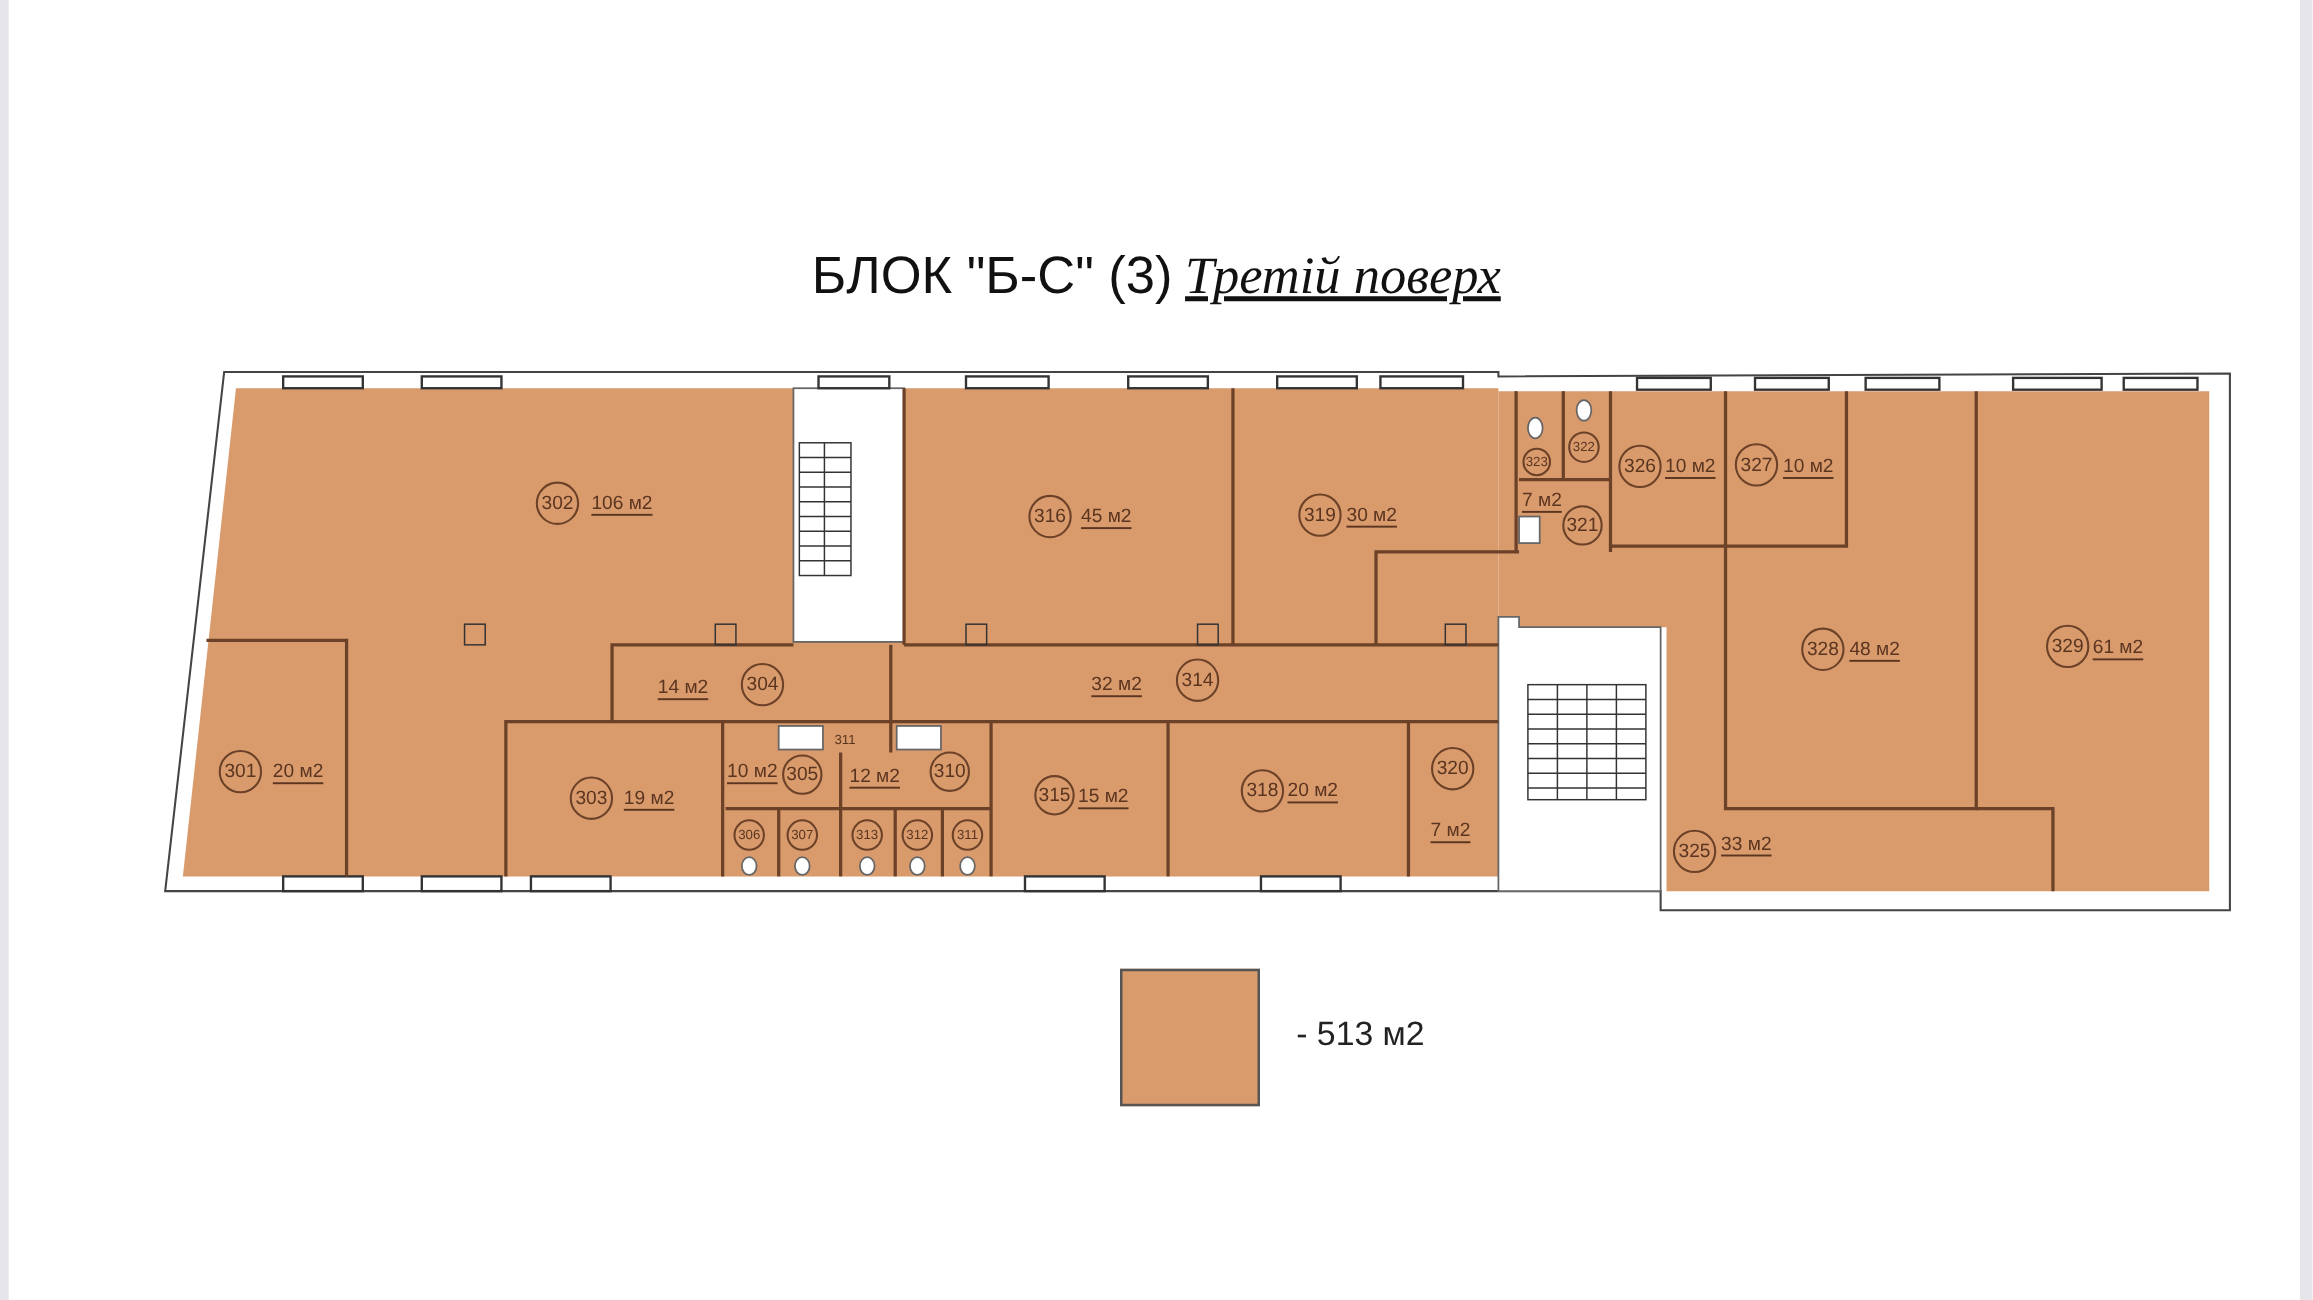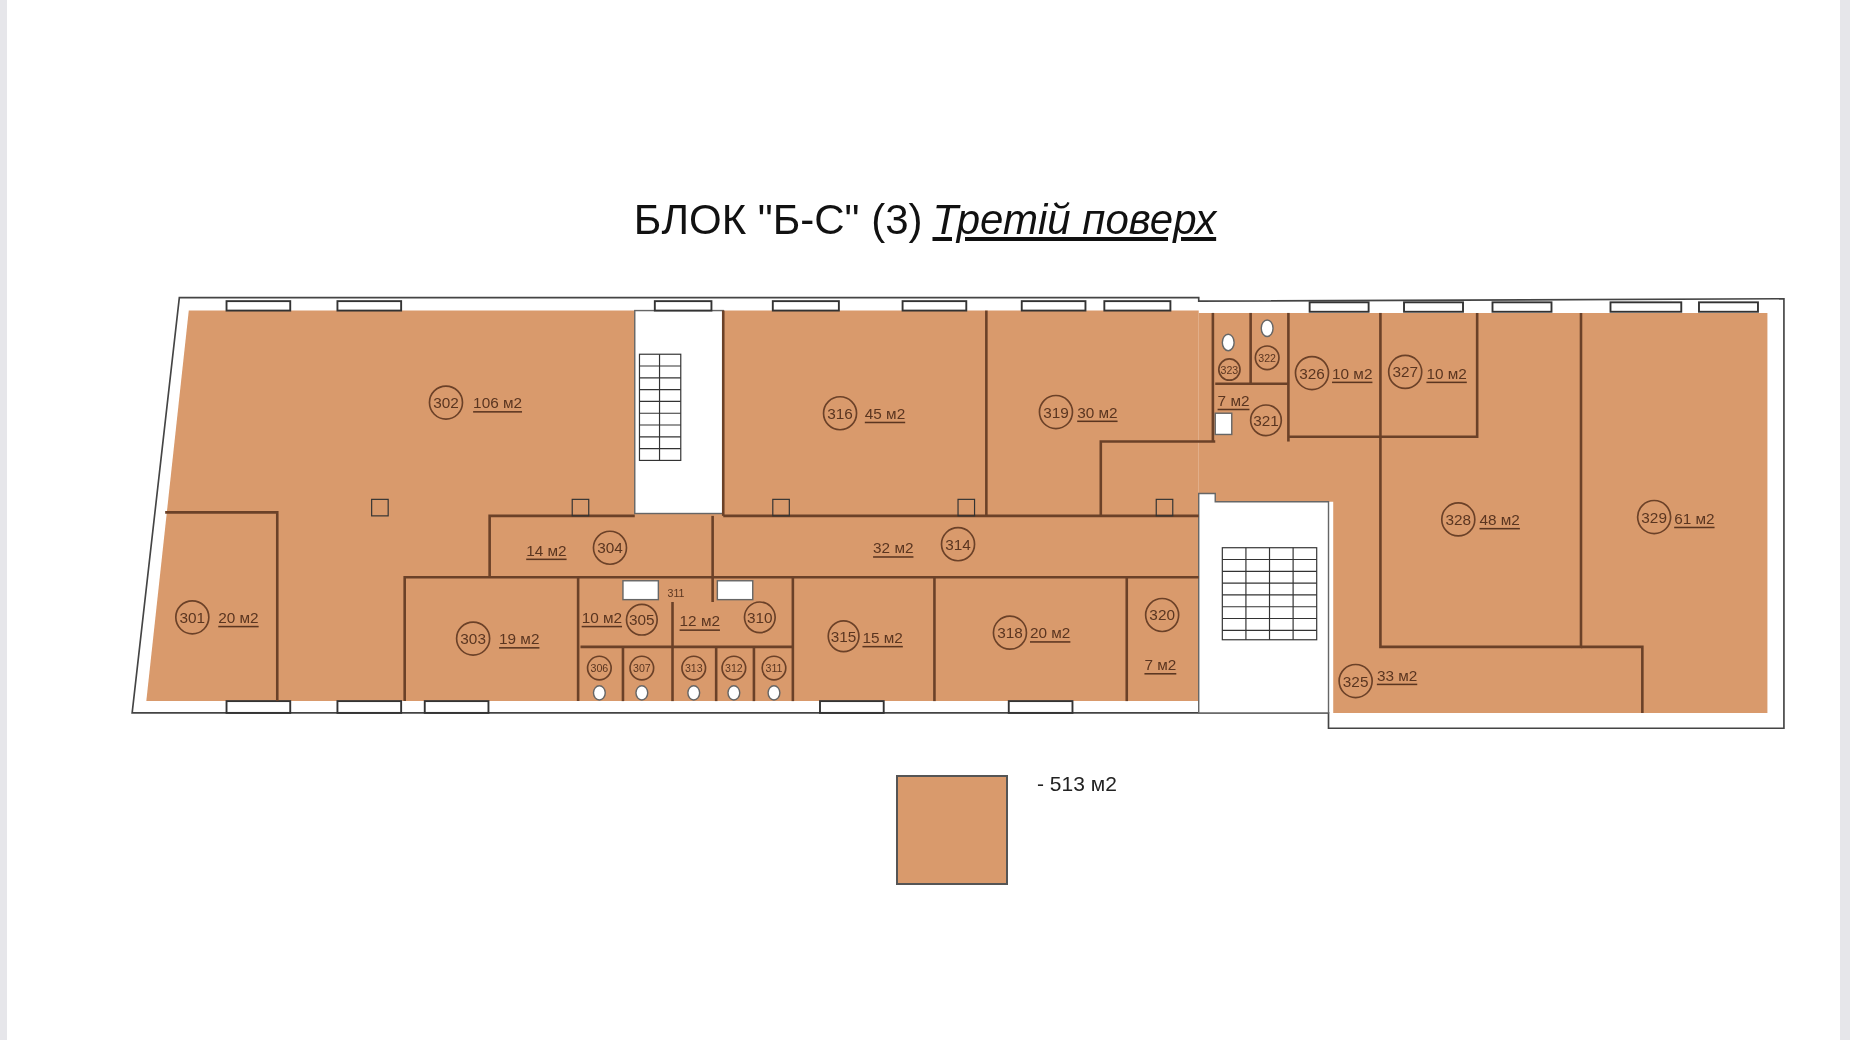--- a/index.html
+++ b/index.html
@@ -1,33 +1,33 @@
 <!DOCTYPE html>
 <html><head>
 <meta charset="utf-8">
 <style>
   html,body{margin:0;padding:0;background:#fff;}
   body{width:1850px;height:1040px;overflow:hidden;position:relative;font-family:"DejaVu Sans","Liberation Sans",sans-serif;}
   .edge-left{position:absolute;left:0;top:0;width:7px;height:1040px;background:#e6e6ea;}
   .edge-right{position:absolute;right:0;top:0;width:10px;height:1040px;background:#e6e6ea;}
   .title{position:absolute;left:0;width:1850px;top:196px;text-align:center;font-size:42px;color:#111;font-family:"Liberation Sans",sans-serif;}
-  .title .sub{font-style:italic;text-decoration:underline;margin-left:10px;}
+  .title .sub{font-style:italic;text-decoration:underline;margin-left:10px;font-family:Liberation Serif, serif;}
   svg.plan{position:absolute;left:0;top:0;width:1850px;height:1040px;}
   .room{fill:#d99a6c;}
   .wall{fill:none;stroke:#6b4128;stroke-width:2.2;}
   .owall{fill:none;stroke:#444;stroke-width:1.4;}
   .win{stroke:#333;stroke-width:1.6;fill:#fff;}
   .white{fill:#fff;stroke:#666;stroke-width:1.2;}
   .lbl-circle{fill:none;stroke:#6b4128;stroke-width:1.4;}
   .num{font-family:"Liberation Sans",sans-serif;font-size:13px;fill:#5a3520;text-anchor:middle;dominant-baseline:central;}
   .num.sm{font-size:9px;}
   .area{font-family:"Liberation Sans",sans-serif;font-size:13px;fill:#5a3520;text-decoration:underline;dominant-baseline:central;}
   .stair{stroke:#333;stroke-width:1;fill:none;}
   .legend-box{position:absolute;left:896px;top:775px;width:112px;height:110px;background:#d99a6c;border:2px solid #555;box-sizing:border-box;}
-  .legend-text{position:absolute;left:1037px;top:772px;font-size:21px;color:#222;font-family:"Liberation Sans",sans-serif;}
+  .legend-text{position:absolute;left:1037px;top:812px;font-size:27px;color:#222;font-family:"Liberation Sans",sans-serif;}
 </style>
 </head>
 <body>
 
 <div class="edge-left"></div>
 <div class="edge-right"></div>
 
 <div class="title">
   <span>БЛОК "Б-С" (3)</span><span class="sub">Третій поверх</span>
 </div>

